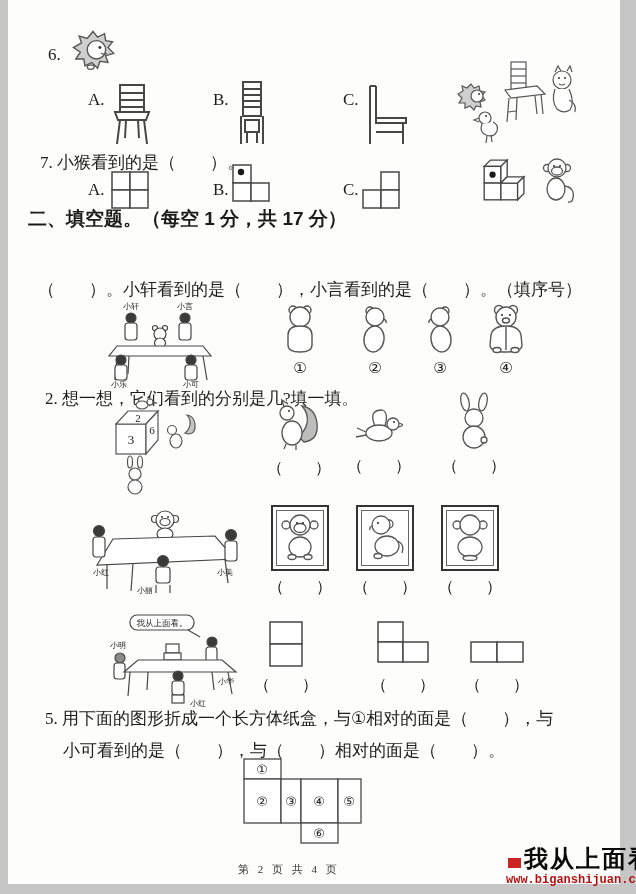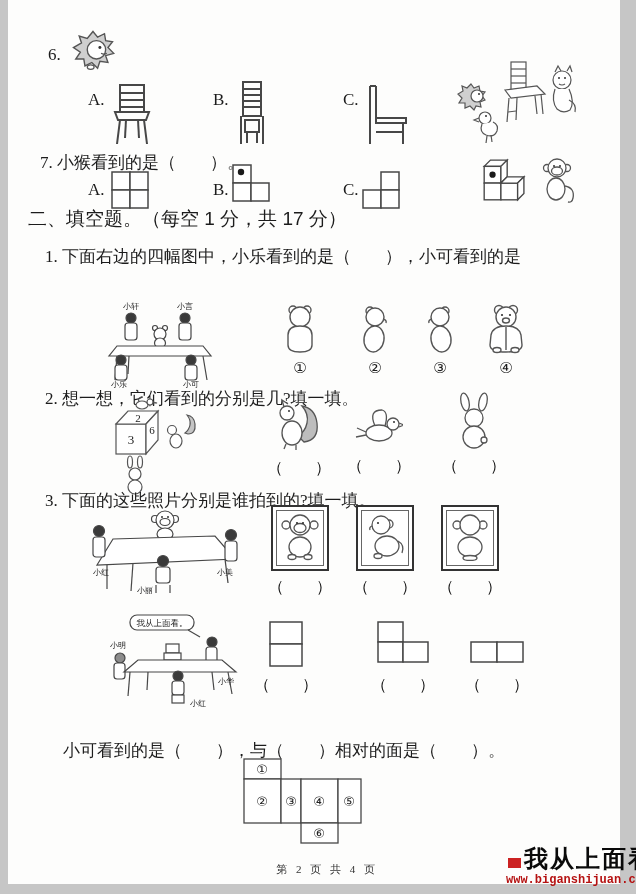--- a/index.html
+++ b/index.html
@@ -13,21 +13,21 @@
   }
   .page {
     position:absolute; left:8px; top:0; width:612px; height:884px;
     background:#fdfdfc;
   }
   .abs { position:absolute; }
   .qtext { font-size:17px; line-height:1.25; white-space:nowrap; }
   .optlabel { font-size:17px; }
   .sec-title {
     font-family:"Liberation Sans","DejaVu Sans",sans-serif;
-    font-weight:normal; font-size:19px; white-space:nowrap;
+    font-weight:bold; font-size:19px; white-space:nowrap;
   }
   .fig-col { display:flex; flex-direction:column; align-items:center; }
   .fig-num { font-size:15px; margin-top:4px; font-family:"DejaVu Sans",sans-serif; }
   .blank { font-size:16px; margin-top:6px; white-space:nowrap; }
   .frame { border:2.5px solid #333; background:#fff; padding:3px; }
   .frame-inner { border:1px solid #666; background:#fff; }
   svg text { font-family:"Liberation Serif","DejaVu Serif","DejaVu Sans",serif; }
   .scene-label { font-size:8px; fill:#222; }
   .footer-page { font-size:11px; letter-spacing:3px; color:#333; }
   .brand-title { font-family:"Liberation Sans","DejaVu Sans",sans-serif;
@@ -179,21 +179,21 @@
       <ellipse cx="18" cy="15" rx="5.5" ry="4"></ellipse>
       <circle cx="15" cy="10" r="1" fill="#333" stroke="none"></circle>
         <circle cx="21" cy="10" r="1" fill="#333" stroke="none"></circle>
       <ellipse cx="17" cy="33" rx="9" ry="11"></ellipse>
       <path d="M26 30 q10 2 8 12 q-1 5 -5 4" fill="none"></path>
     </g>
   </svg>
 
   <span class="abs sec-title" style="left:20px;top:206px">二、填空题。（每空 1 分，共 17 分）</span>
 
-  <span class="abs qtext" style="left:37px;top:246px">1. 下面右边的四幅图中，小乐看到的是（　　），小可看到的是</span>
+  <span class="abs qtext" style="left:30px;top:279px">（　　）。小轩看到的是（　　），小言看到的是（　　）。（填序号）</span>
 
   <svg class="abs" style="left:87px;top:300px" width="133" height="88" viewBox="0 0 133 88">
     <text x="36" y="9" text-anchor="middle" class="scene-label">小轩</text>
     <text x="90" y="9" text-anchor="middle" class="scene-label">小言</text>
     <g fill="#fff" stroke="#474747" stroke-width="1.2">
       <circle cx="36" cy="18" r="5" fill="#3a3a3a"></circle>
         <rect x="30" y="23" width="12" height="17" rx="3"></rect>
       <circle cx="90" cy="18" r="5" fill="#3a3a3a"></circle>
         <rect x="84" y="23" width="12" height="17" rx="3"></rect>
 
@@ -329,21 +329,20 @@
         <ellipse cx="12" cy="10" rx="4" ry="9" transform="rotate(-12 12 10)"></ellipse>
         <ellipse cx="30" cy="10" rx="4" ry="9" transform="rotate(12 30 10)"></ellipse>
         <circle cx="21" cy="26" r="9"></circle>
         <ellipse cx="21" cy="45" rx="11" ry="11"></ellipse>
         <circle cx="31" cy="48" r="3"></circle>
       </g>
     </svg>
     <span class="blank">（　　）</span>
   </div>
 
-  <span class="abs qtext" style="left:37px;top:490px">3. 下面的这些照片分别是谁拍到的?填一填。</span>
 
   <svg class="abs" style="left:77px;top:503px" width="165" height="92" viewBox="0 0 165 92">
     <g fill="#fff" stroke="#474747" stroke-width="1.2">
 
       <circle cx="70" cy="16" r="3.5"></circle>
         <circle cx="90" cy="16" r="3.5"></circle>
       <circle cx="80" cy="17" r="9"></circle>
       <ellipse cx="80" cy="19" rx="5" ry="3.5"></ellipse>
       <circle cx="77" cy="14" r="1" fill="#333" stroke="none"></circle>
         <circle cx="83" cy="14" r="1" fill="#333" stroke="none"></circle>
@@ -478,20 +477,21 @@
   <div class="abs fig-col" style="left:461px;top:641px;width:56px">
     <svg width="54" height="22" viewBox="0 0 54 22">
       <g fill="#fff" stroke="#474747" stroke-width="1.5">
         <rect x="1" y="1" width="26" height="20"></rect>
           <rect x="27" y="1" width="26" height="20"></rect>
       </g>
     </svg>
     <span class="blank" style="margin-top:12px">（　　）</span>
   </div>
 
+  <span class="abs qtext" style="left:37px;top:708px">5. 用下面的图形折成一个长方体纸盒，与①相对的面是（　　），与</span>
   <span class="abs qtext" style="left:55px;top:740px">小可看到的是（　　），与（　　）相对的面是（　　）。</span>
 
   <svg class="abs" style="left:235px;top:758px" width="119" height="88" viewBox="0 0 119 88">
     <g fill="#fff" stroke="#474747" stroke-width="1.3">
       <rect x="1" y="1" width="37" height="20"></rect>
       <rect x="1" y="21" width="37" height="44"></rect>
       <rect x="38" y="21" width="20" height="44"></rect>
       <rect x="58" y="21" width="37" height="44"></rect>
       <rect x="95" y="21" width="23" height="44"></rect>
       <rect x="58" y="65" width="37" height="20"></rect>
@@ -499,18 +499,18 @@
     <g font-size="13" fill="#222" text-anchor="middle" font-family="DejaVu Sans,sans-serif">
       <text x="19" y="16">①</text>
       <text x="19" y="48">②</text>
       <text x="48" y="48">③</text>
       <text x="76" y="48">④</text>
       <text x="106" y="48">⑤</text>
       <text x="76" y="80">⑥</text>
     </g>
   </svg>
 
-  <div class="abs footer-page" style="left:230px;top:862px;width:140px;text-align:right">第 2 页 共 4 页</div>
+  <div class="abs footer-page" style="left:230px;top:862px;width:140px;text-align:left">第 2 页 共 4 页</div>
 </div>
 
 <div class="abs brand-seal" style="left:508px;top:858px;width:13px;height:10px"></div>
 <div class="abs brand-title" style="left:524px;top:843px">我从上面看</div>
 <div class="abs brand-url" style="left:506px;top:873px">www.biganshijuan.com</div>
 
 </body></html>

